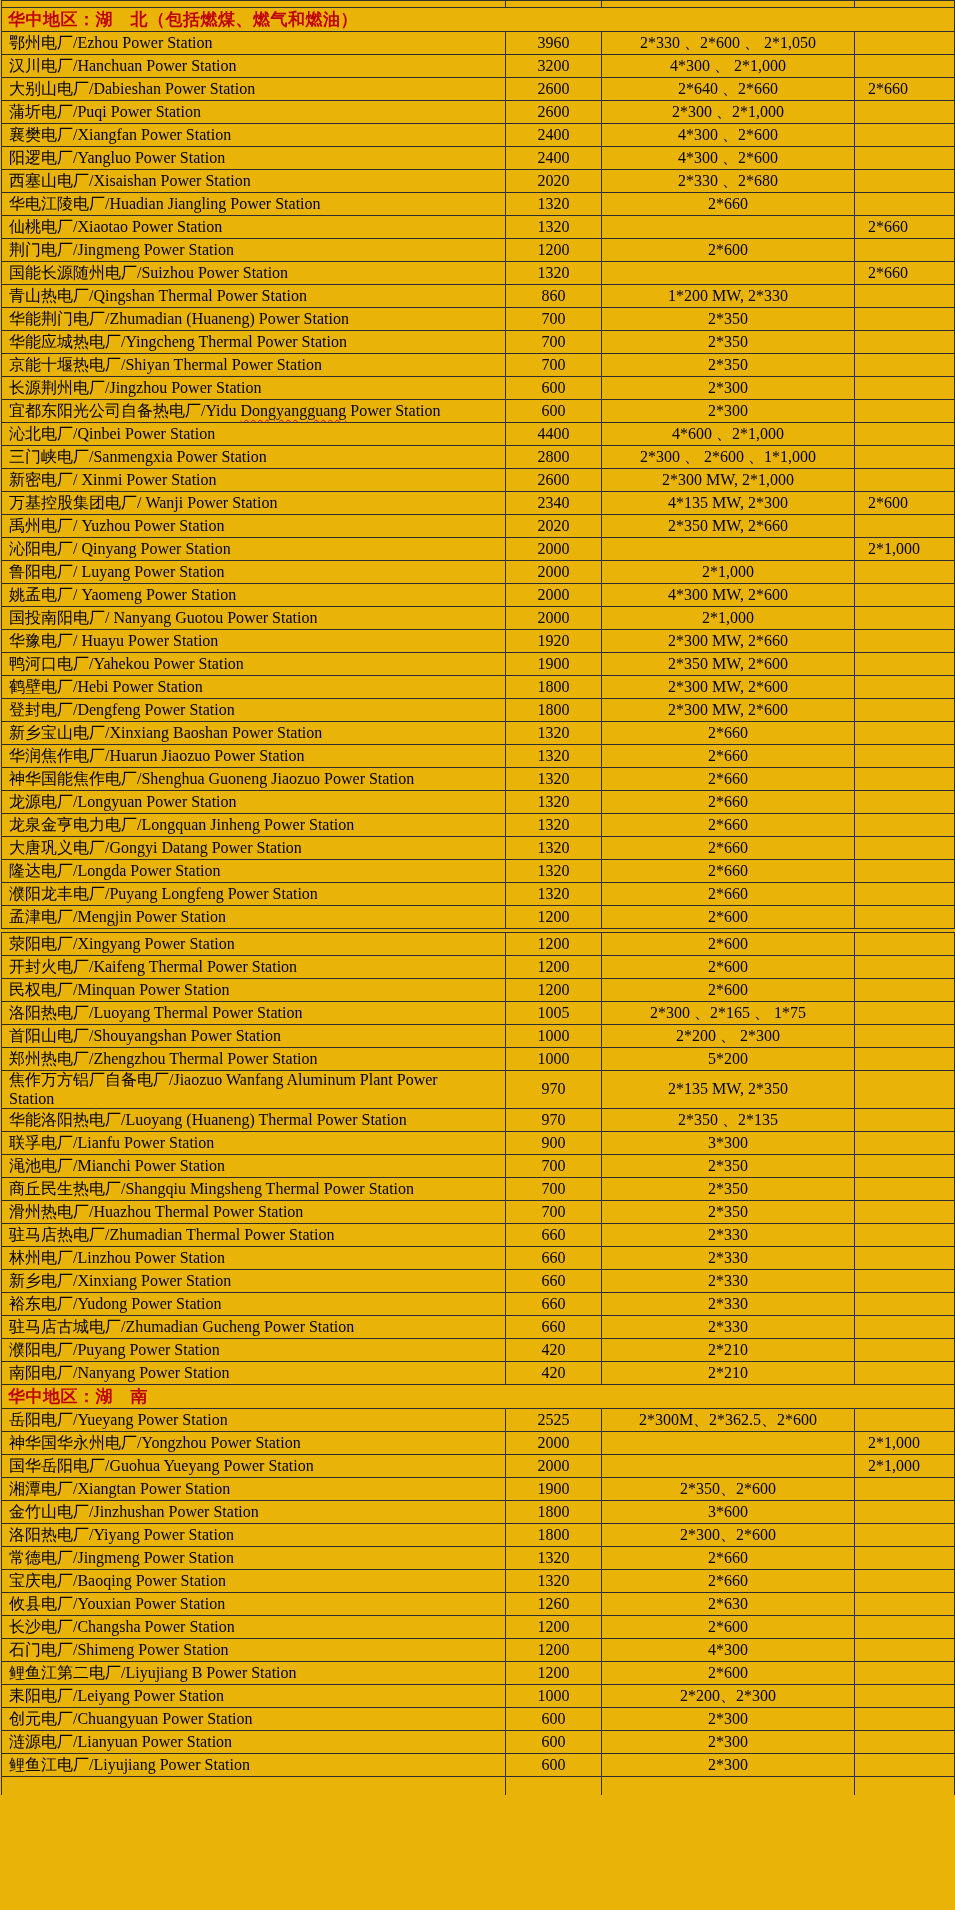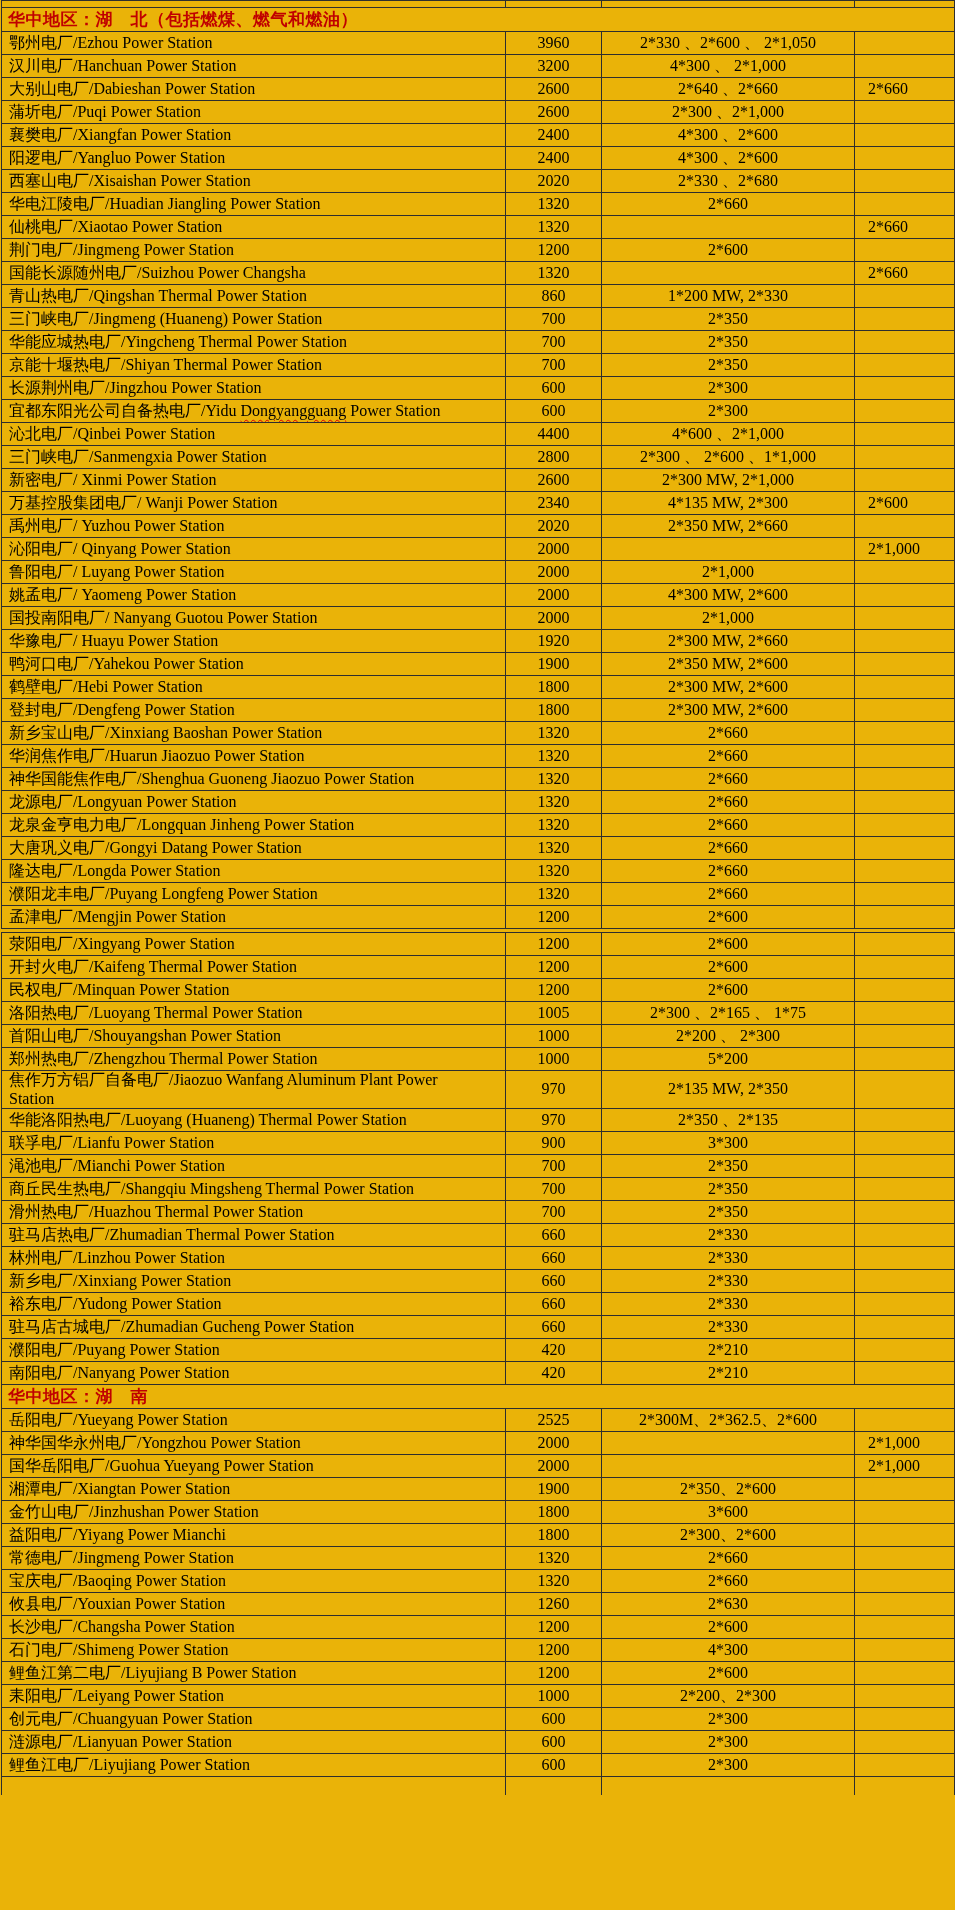--- a/index.html
+++ b/index.html
@@ -119,33 +119,33 @@
           <td class="units"></td>
           <td class="planned">2*660</td>
         </tr>
         <tr class="">
           <td class="name">荆门电厂/Jingmeng Power Station</td>
           <td class="cap">1200</td>
           <td class="units">2*600</td>
           <td class="planned"></td>
         </tr>
         <tr class="">
-          <td class="name">国能长源随州电厂/Suizhou Power Changsha</td>
+          <td class="name">国能长源随州电厂/Suizhou Power Station</td>
           <td class="cap">1320</td>
           <td class="units"></td>
           <td class="planned">2*660</td>
         </tr>
         <tr class="">
           <td class="name">青山热电厂/Qingshan Thermal Power Station</td>
           <td class="cap">860</td>
           <td class="units">1*200 MW, 2*330</td>
           <td class="planned"></td>
         </tr>
         <tr class="">
-          <td class="name">三门峡电厂/Jingmeng (Huaneng) Power Station</td>
+          <td class="name">华能荆门电厂/Zhumadian (Huaneng) Power Station</td>
           <td class="cap">700</td>
           <td class="units">2*350</td>
           <td class="planned"></td>
         </tr>
         <tr class="">
           <td class="name">华能应城热电厂/Yingcheng Thermal Power Station</td>
           <td class="cap">700</td>
           <td class="units">2*350</td>
           <td class="planned"></td>
         </tr>
@@ -443,21 +443,21 @@
           <td class="units">2*350、2*600</td>
           <td class="planned"></td>
         </tr>
         <tr class="">
           <td class="name">金竹山电厂/Jinzhushan Power Station</td>
           <td class="cap">1800</td>
           <td class="units">3*600</td>
           <td class="planned"></td>
         </tr>
         <tr class="">
-          <td class="name">益阳电厂/Yiyang Power Mianchi</td>
+          <td class="name">洛阳热电厂/Yiyang Power Station</td>
           <td class="cap">1800</td>
           <td class="units">2*300、2*600</td>
           <td class="planned"></td>
         </tr>
         <tr class="">
           <td class="name">常德电厂/Jingmeng Power Station</td>
           <td class="cap">1320</td>
           <td class="units">2*660</td>
           <td class="planned"></td>
         </tr>

